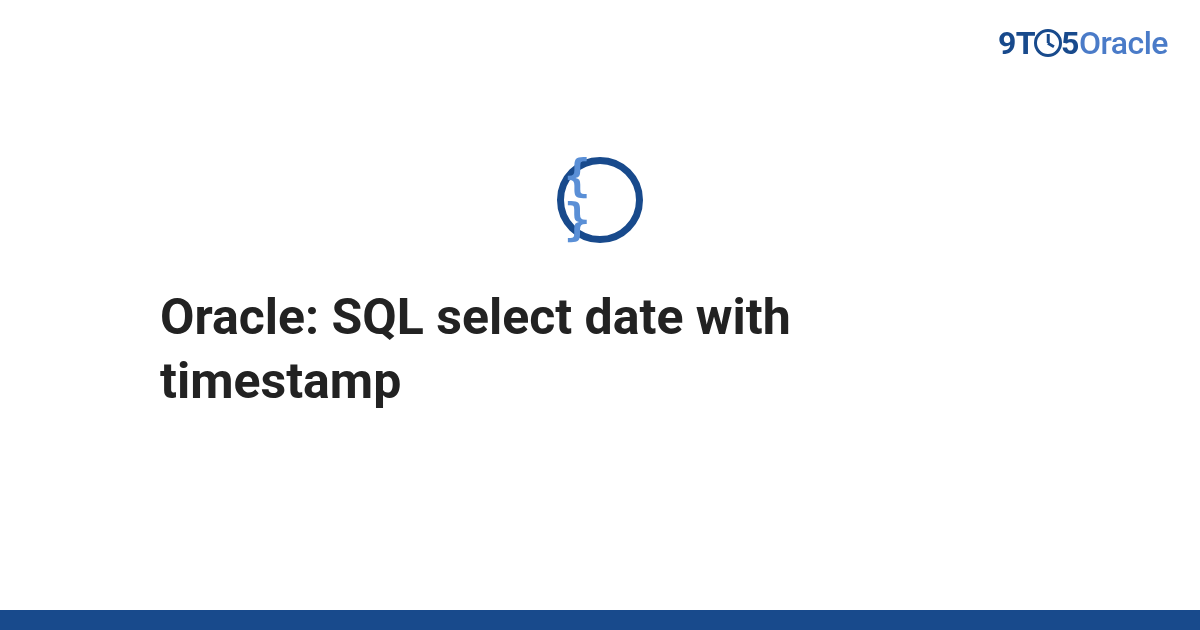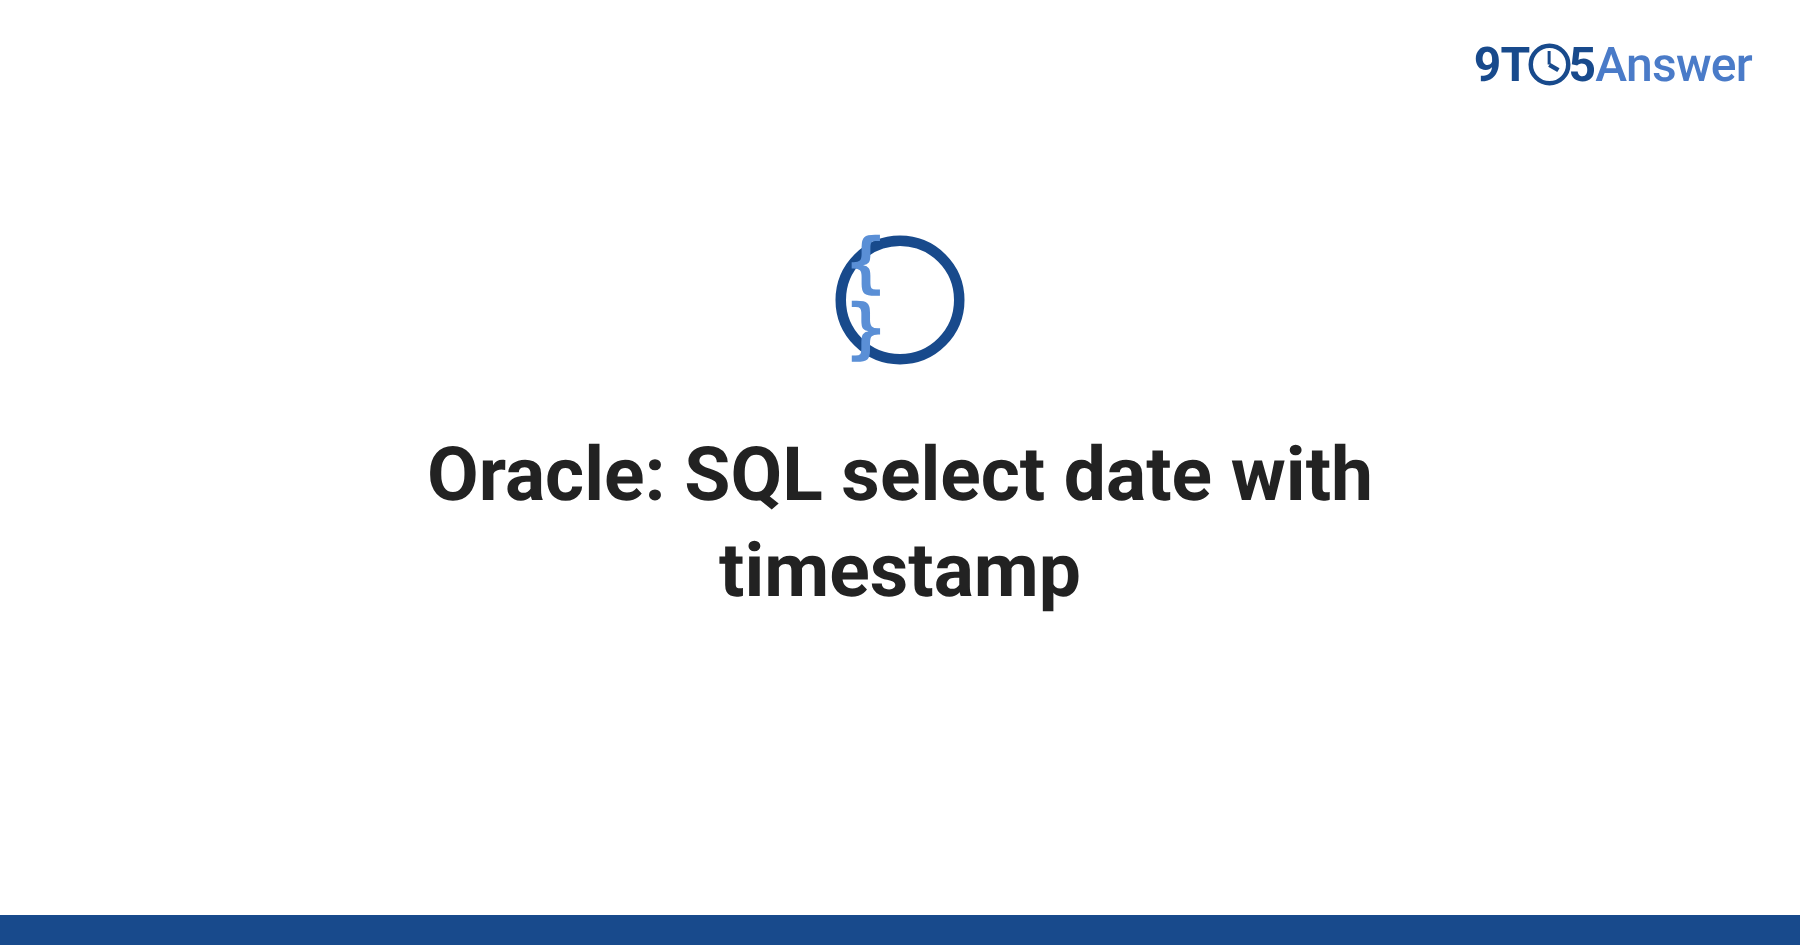--- a/index.html
+++ b/index.html
@@ -99,38 +99,37 @@
       letter-spacing: 4px;
       font-family: Consolas, Monaco, monospace;
       line-height: 1;
       position: relative;
       top: -2px;
     }
     .page-title {
       font-size: 50px;
       font-weight: 700;
       color: #222222;
-      text-align: center;
       line-height: 1.28;
       max-width: 880px;
     }
     .footer-bar {
       position: absolute;
       bottom: 0;
       left: 0;
       right: 0;
       height: 20px;
       background: #184a8c;
     }
   </style>
 </head>
 <body>
 
 <div class="site-logo">
-  <span class="nine-t">9T</span><span class="clock"></span><span class="five">5</span><span class="answer">Answer</span>
+  <span class="nine-t">9T</span><span class="clock"></span><span class="five">5</span><span class="answer">Oracle</span>
 </div>
 
 <div class="content">
   <div class="topic-icon">
     <span class="braces">{ }</span>
   </div>
   <h1 class="page-title">Oracle: SQL select date with timestamp</h1>
 </div>
 
 <div class="footer-bar"></div>

